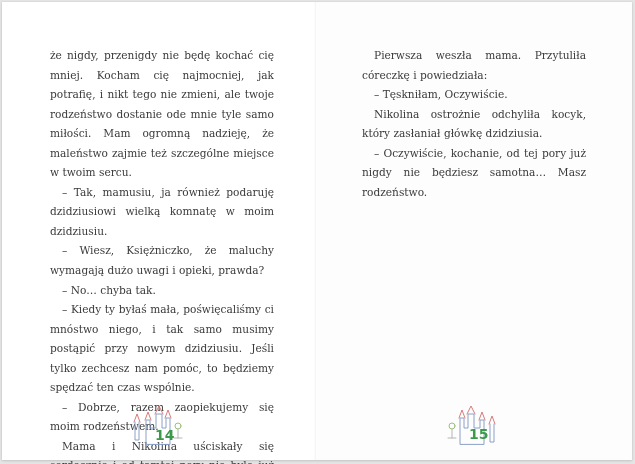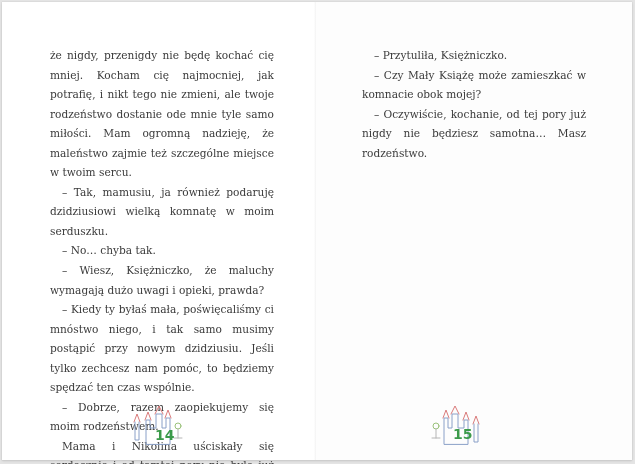--- a/index.html
+++ b/index.html
@@ -29,39 +29,39 @@
     text-align:justify;
   }
   .page.left .text { left:48px; width:224px; }
   .page.right .text { left:46px; width:224px; }
   .text p { margin:0; text-indent:12px; }
   .text p.noindent { text-indent:0; }
   .pagenum {
     position:absolute; width:56px; height:50px;
   }
   .page.left .pagenum { left:128px; top:398px; }
-  .page.right .pagenum { left:112px; top:398px; }
+  .page.right .pagenum { left:128px; top:398px; }
   .pagenum svg { position:absolute; left:0; top:0; }
   .pagenum .num {
     position:absolute; font-family:"DejaVu Sans", sans-serif;
     font-size:14px; font-weight:bold; color:#3b9a4a;
   }
   .page.left .pagenum .num { left:25px; top:27px; }
   .page.right .pagenum .num { left:25px; top:26px; }
 </style>
 </head>
 <body>
 
 <div class="spread">
   <div class="page left">
     <div class="text">
       <p class="noindent">że nigdy, przenigdy nie będę kochać cię mniej. Kocham cię najmocniej, jak potrafię, i nikt tego nie zmieni, ale twoje rodzeństwo dostanie ode mnie tyle samo miłości. Mam ogromną nadzieję, że maleństwo zajmie też szczególne miejsce w twoim sercu.</p>
-      <p>– Tak, mamusiu, ja również podaruję dzidziusiowi wielką komnatę w moim serduszku.</p>
+      <p>– Tak, mamusiu, ja również podaruję dzidziusiowi wielką komnatę w moim dzidziusiu.</p>
+      <p>– Wiesz, Księżniczko, że maluchy wymagają dużo uwagi i opieki, prawda?</p>
       <p>– No… chyba tak.</p>
-      <p>– Wiesz, Księżniczko, że maluchy wymagają dużo uwagi i opieki, prawda?</p>
       <p>– Kiedy ty byłaś mała, poświęcaliśmy ci mnóstwo niego, i tak samo musimy postąpić przy nowym dzidziusiu. Jeśli tylko zechcesz nam pomóc, to będziemy spędzać ten czas wspólnie.</p>
       <p>– Dobrze, razem zaopiekujemy się moim rodzeństwem.</p>
       <p>Mama i Nikolina uściskały się serdecznie i od tamtej pory nie było już czasu na smutki.</p>
 
     </div>
     <div class="pagenum">
       <svg width="60" height="52" viewBox="0 0 60 52">
         <g fill="none" stroke-width="1" stroke-linecap="round" stroke-linejoin="round">
 
           <path d="M4 22 L7 14 L10 22" stroke="#d97a7a"></path>
@@ -77,22 +77,23 @@
         </g>
       </svg>
       <span class="num">14</span>
     </div>
   </div>
 
   <div class="gutter"></div>
 
   <div class="page right">
     <div class="text">
-      <p>– Przytuliła, Księżniczko.</p>
-      <p>– Czy Mały Książę może zamieszkać w komnacie obok mojej?</p>
+      <p>Pierwsza weszła mama. Przytuliła córeczkę i powiedziała:</p>
+      <p>– Tęskniłam, Oczywiście.</p>
+      <p>Nikolina ostrożnie odchyliła kocyk, który zasłaniał główkę dzidziusia.</p>
       <p>– Oczywiście, kochanie, od tej pory już nigdy nie będziesz samotna… Masz rodzeństwo.</p>
 
     </div>
     <div class="pagenum">
       <svg width="60" height="52" viewBox="0 0 60 52">
         <g fill="none" stroke-width="1" stroke-linecap="round" stroke-linejoin="round">
 
           <circle cx="8" cy="26" r="3" stroke="#9ac27a"></circle>
           <path d="M8 29 L8 38 M4 38 L12 38" stroke="#b5b5b5"></path>
 

